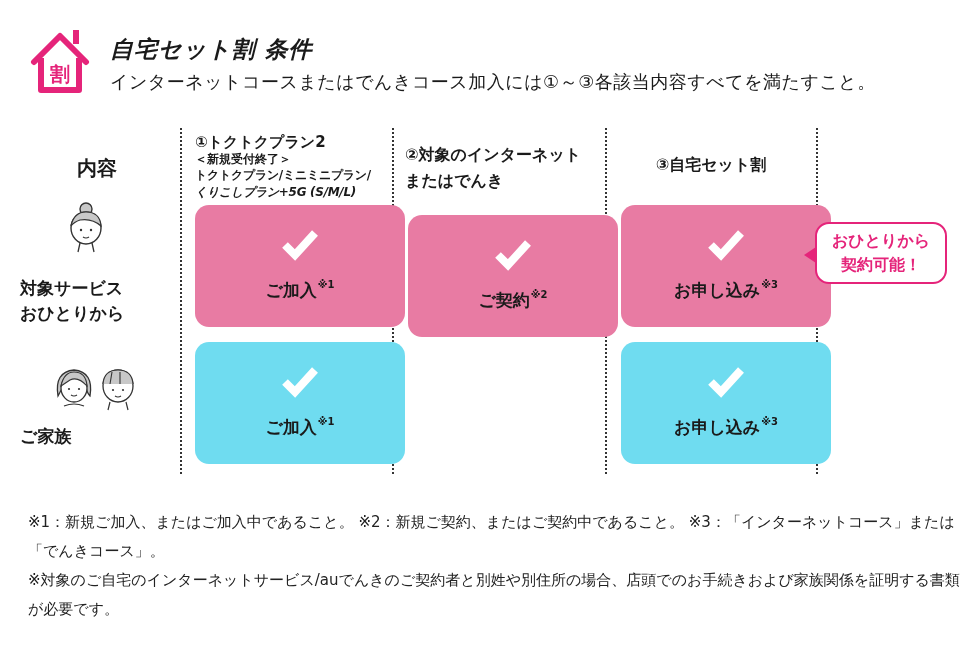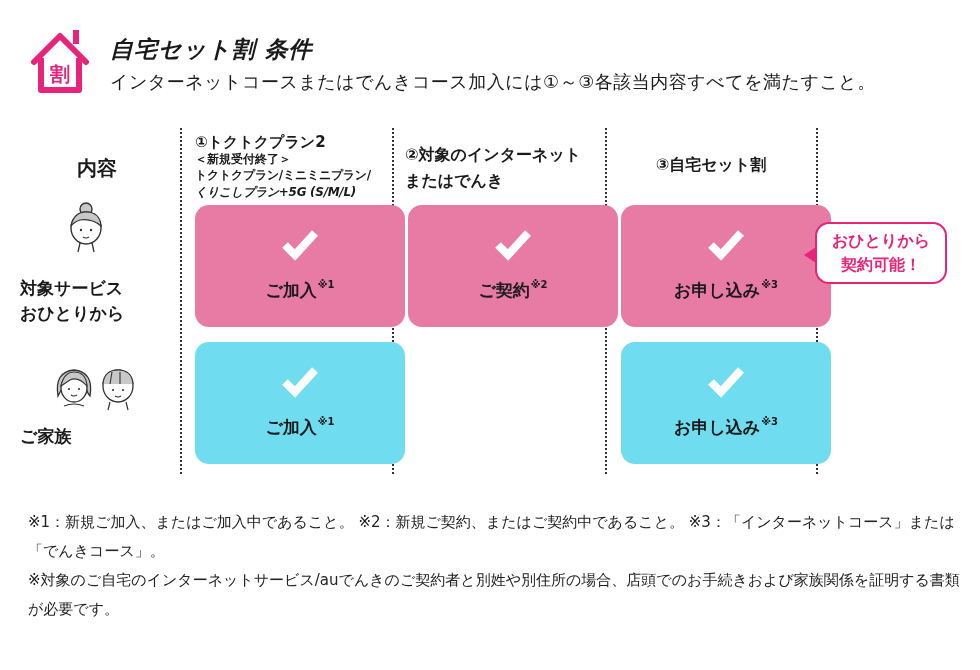--- a/index.html
+++ b/index.html
@@ -91,21 +91,21 @@
     <div>対象サービス</div>
     <div>おひとりから</div>
   </div>
 
   <div class="card pink" style="left:195px; top:205px;">
     <svg class="check" viewBox="0 0 40 36">
         <path d="M5 18 L15 28 L35 6" fill="none" stroke="#fff" stroke-width="8"></path>
       </svg>
     <div class="label"><span>ご加入</span><sup>※1</sup></div>
   </div>
-  <div class="card pink" style="left:408px; top:205px;padding-left:16px;">
+  <div class="card pink" style="left:408px; top:215px;padding-left:16px;">
     <svg class="check" viewBox="0 0 40 36">
         <path d="M5 18 L15 28 L35 6" fill="none" stroke="#fff" stroke-width="8"></path>
       </svg>
     <div class="label"><span>ご契約</span><sup>※2</sup></div>
   </div>
   <div class="card pink" style="left:621px; top:205px;">
     <svg class="check" viewBox="0 0 40 36">
         <path d="M5 18 L15 28 L35 6" fill="none" stroke="#fff" stroke-width="8"></path>
       </svg>
     <div class="label"><span>お申し込み</span><sup>※3</sup></div>

